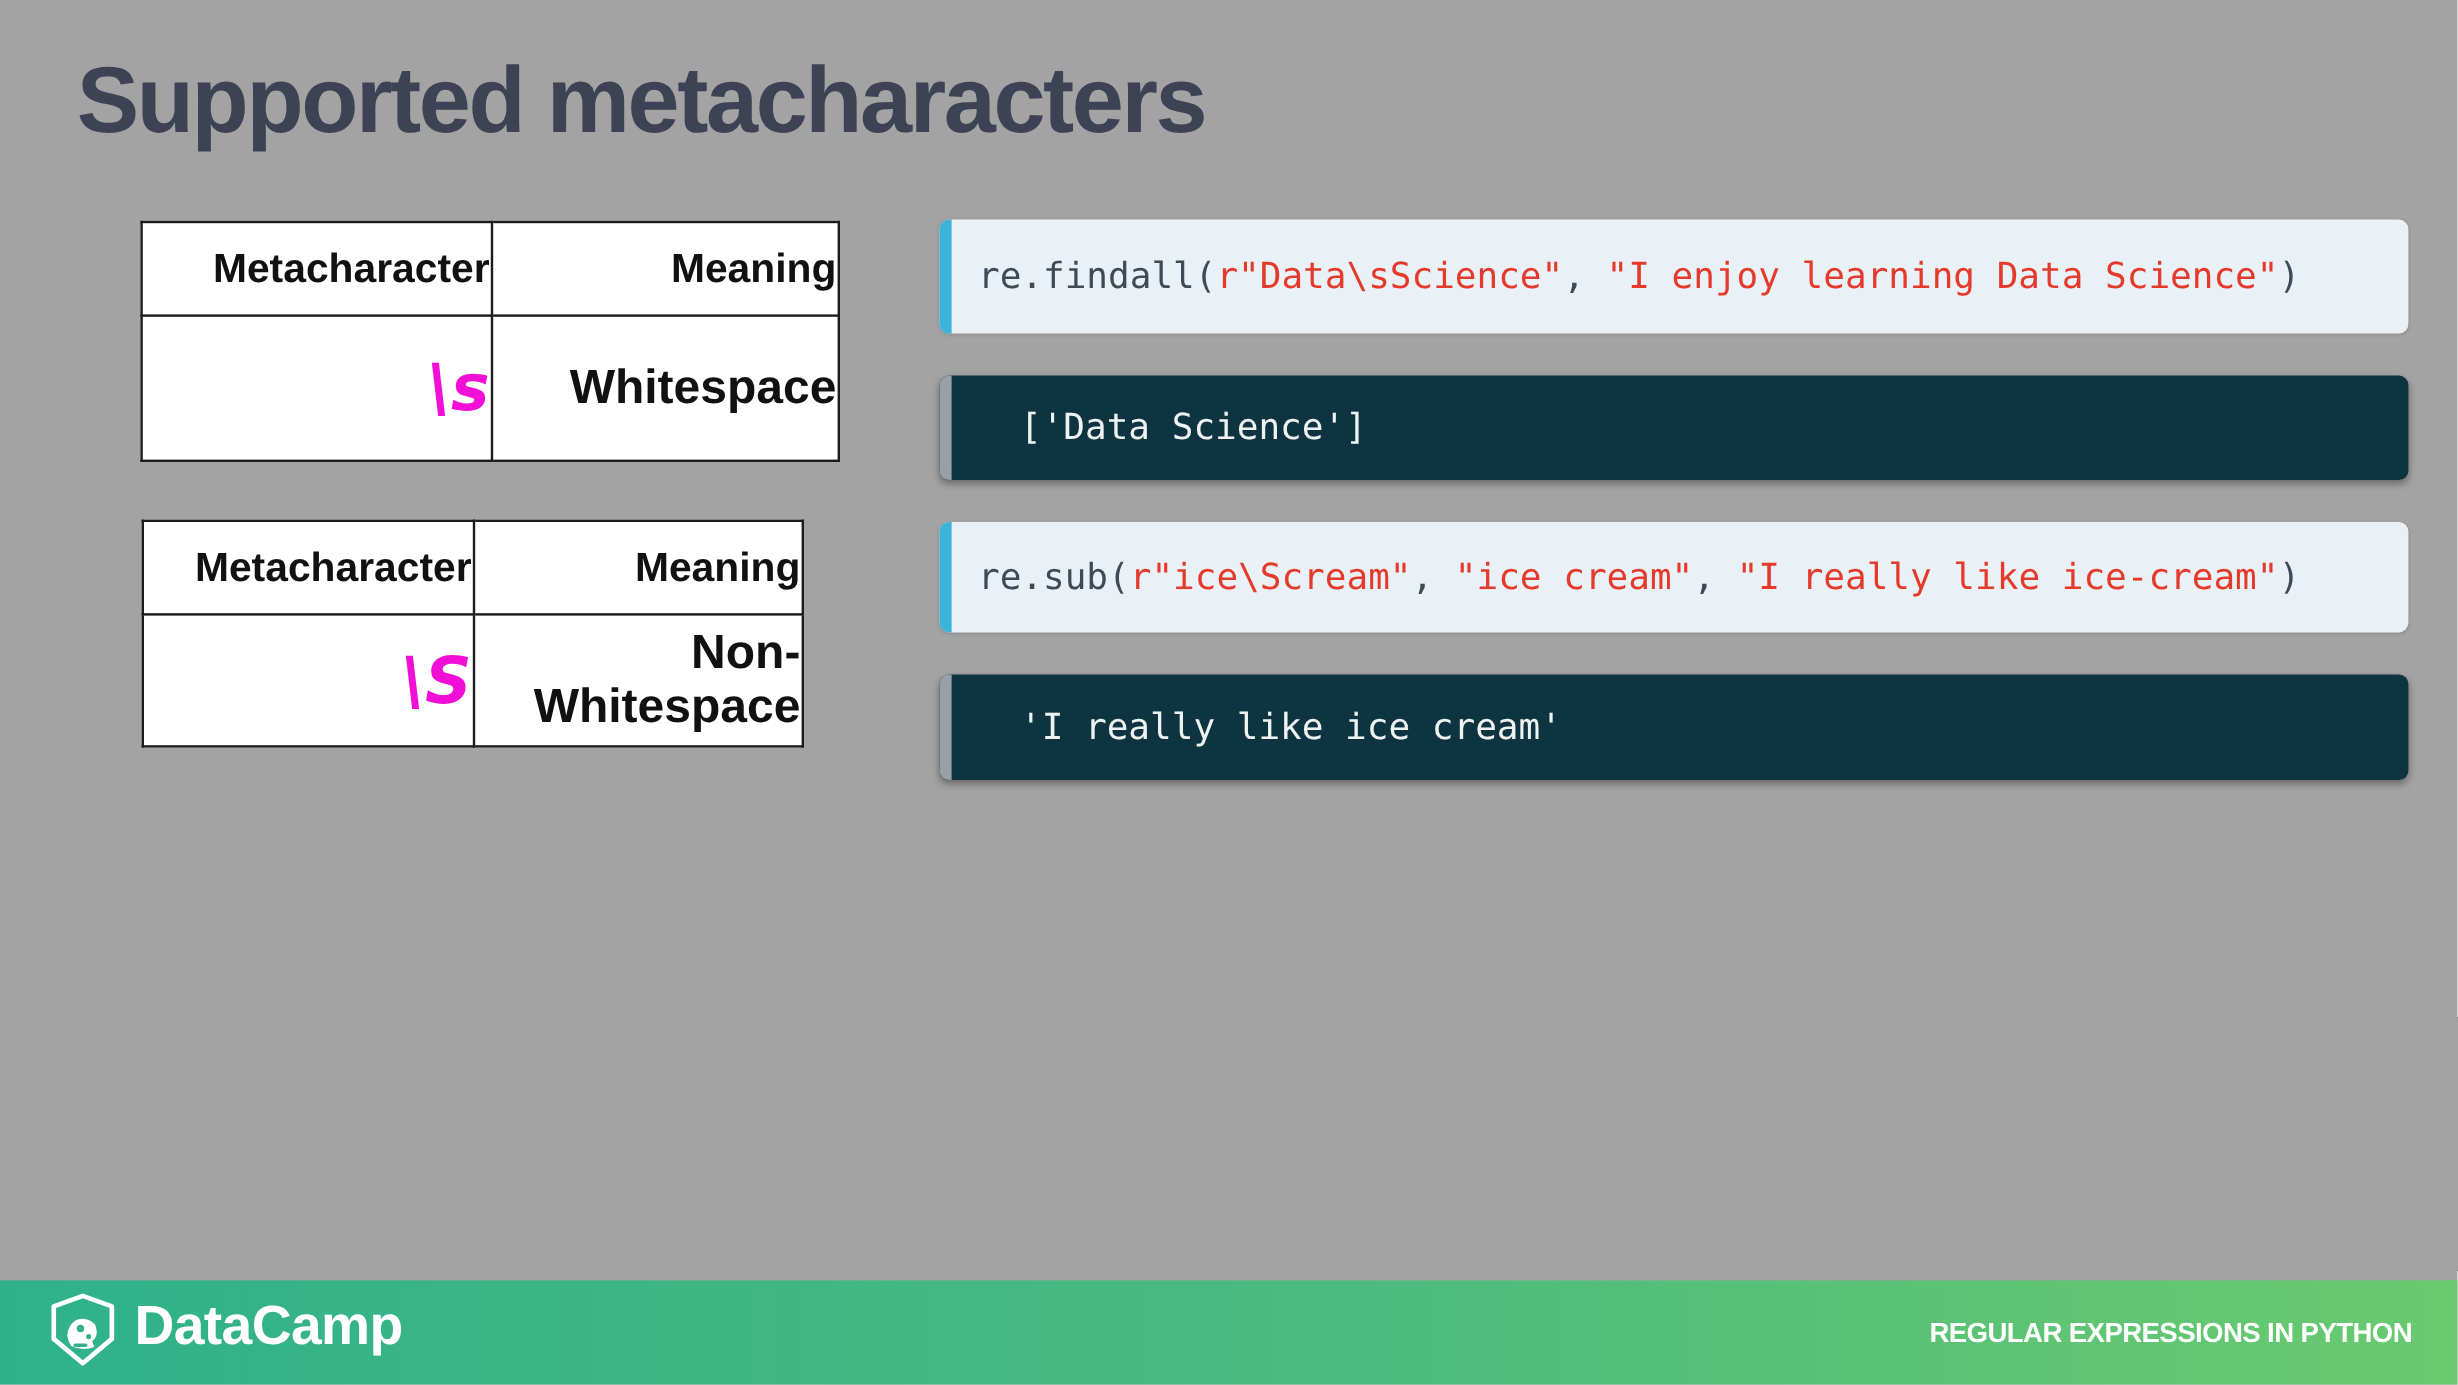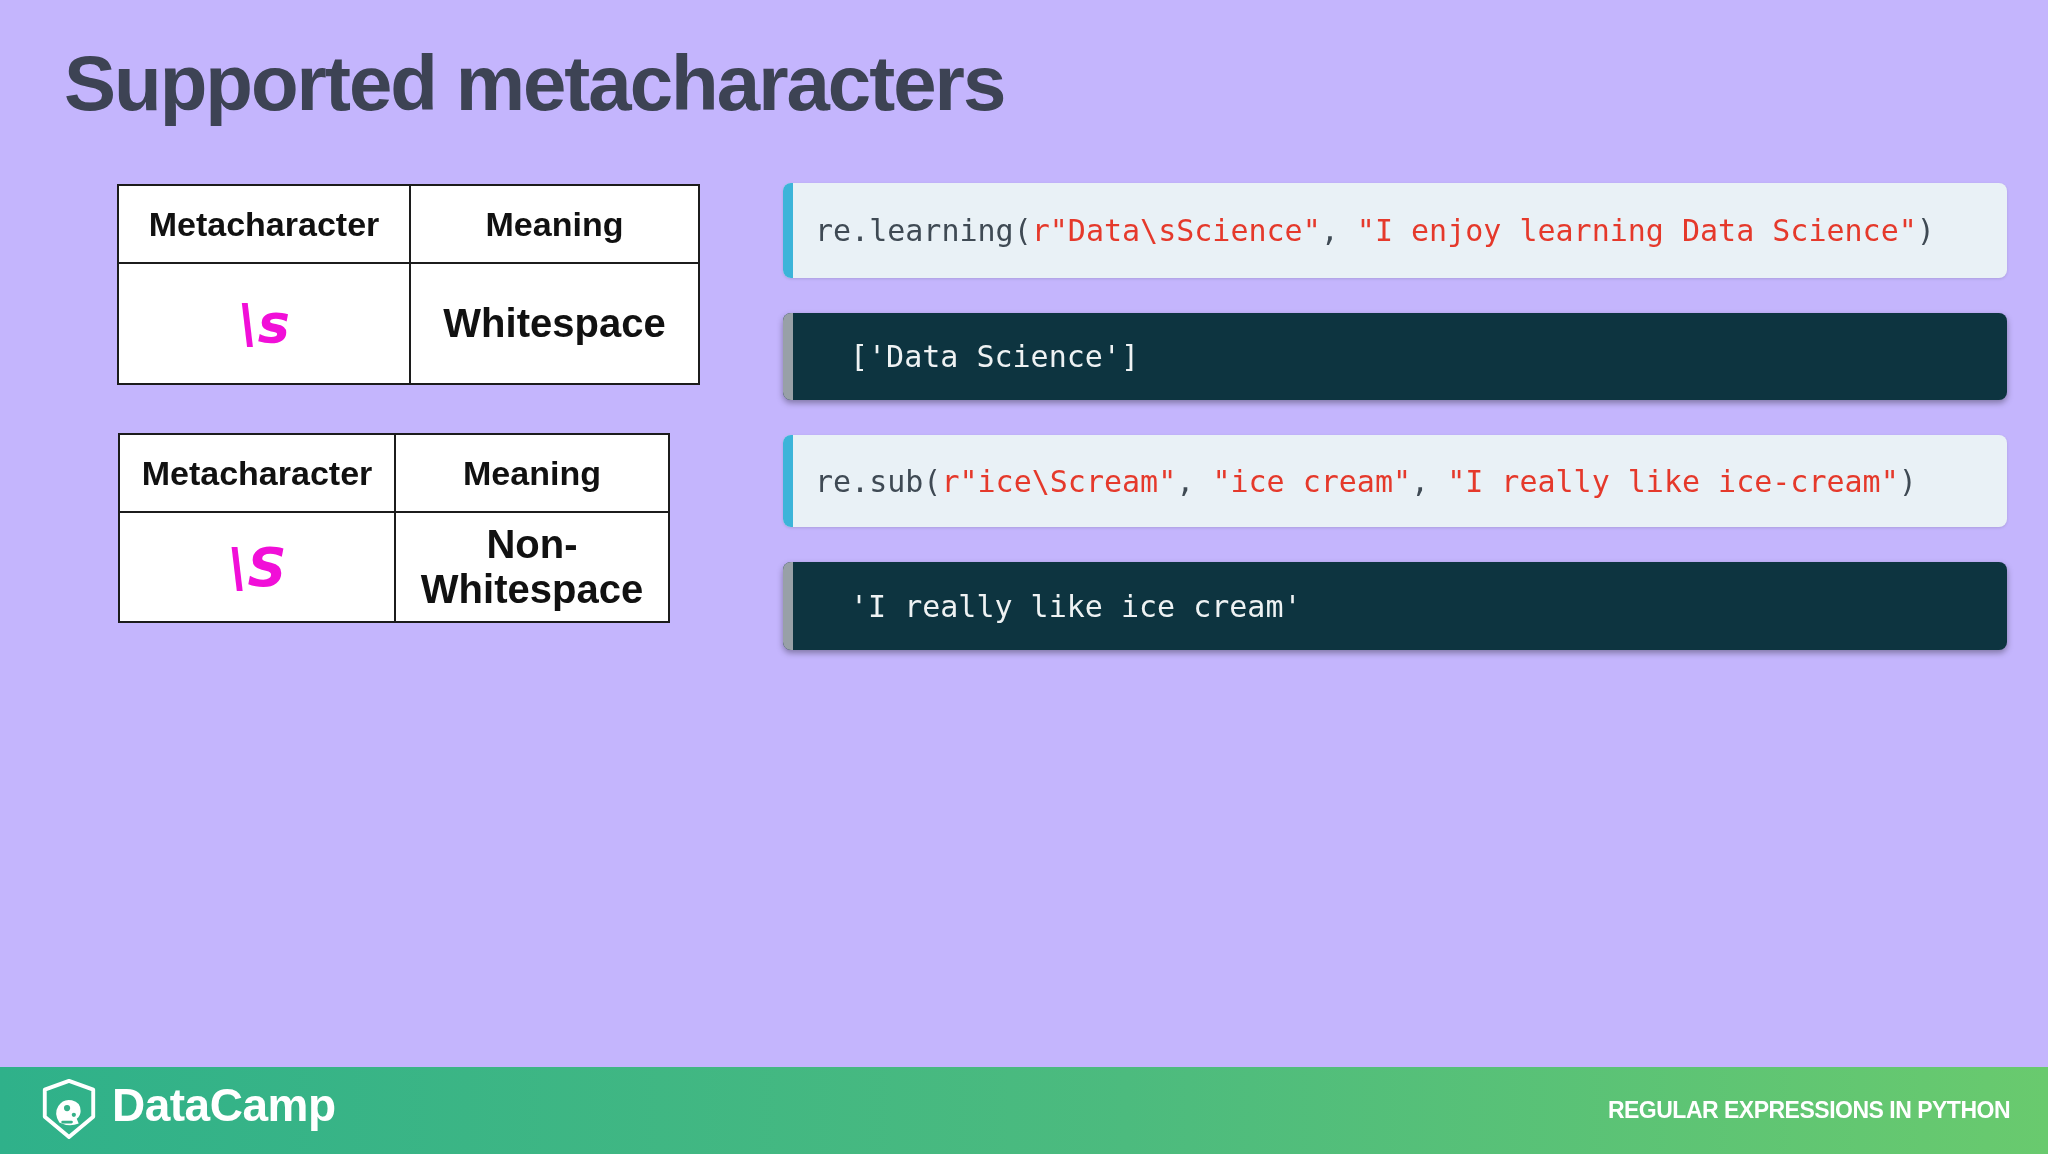--- a/index.html
+++ b/index.html
@@ -1,37 +1,37 @@
 <!DOCTYPE html>
 <html><head>
 <meta charset="utf-8">
 <style>
   html,body{margin:0;padding:0;background:#ffffff;}
   .slide{
     position:relative;
     width:2048px;height:1154px;
-    background:#c4b5fd;
+    background:#a3a3a3;
     overflow:hidden;
     font-family:"Liberation Sans", sans-serif;
   }
   
   .title{
     position:absolute;left:64px;top:38px;
     font-size:78px;font-weight:800;letter-spacing:-2px;
     color:#3d4354;margin:0;
   }
   
   .meta-table{
     position:absolute;border-collapse:collapse;
     background:#ffffff;
   }
   .meta-table.t1{left:117px;top:184px;width:583px;height:201px;}
   .meta-table.t2{left:118px;top:433px;width:552px;height:190px;}
   .meta-table th,.meta-table td{
-    border:2px solid #1c1c1c;text-align:center;vertical-align:middle;
+    border:2px solid #1c1c1c;text-align:right;vertical-align:middle;
     color:#111111;
   }
   .meta-table th{font-size:34px;font-weight:800;height:74px;}
   .meta-table td.meaning{font-size:40px;font-weight:700;}
   .meta-table td.metachar{
     font-size:54px;font-weight:800;font-style:italic;
     color:#f10fd8;font-family:"DejaVu Sans", sans-serif;
   }
   .t1 .col-meta{width:288px;}
   .t2 .col-meta{width:272px;}
@@ -113,21 +113,21 @@
     <tbody>
       <tr>
         <td class="metachar">\S</td>
         <td class="meaning">Non-Whitespace</td>
       </tr>
     </tbody>
   </table>
 
   <div class="code-block input cb1">
     <div class="accent"></div>
-    <code><span class="seg-plain">re.learning(</span><span class="seg-string">r"Data\sScience"</span><span class="seg-plain">, </span><span class="seg-string">"I enjoy learning Data Science"</span><span class="seg-plain">)</span></code>
+    <code><span class="seg-plain">re.findall(</span><span class="seg-string">r"Data\sScience"</span><span class="seg-plain">, </span><span class="seg-string">"I enjoy learning Data Science"</span><span class="seg-plain">)</span></code>
   </div>
 
   <div class="code-block output cb2">
     <div class="accent"></div>
     <code>['Data Science']</code>
   </div>
 
   <div class="code-block input cb3">
     <div class="accent"></div>
     <code><span class="seg-plain">re.sub(</span><span class="seg-string">r"ice\Scream"</span><span class="seg-plain">, </span><span class="seg-string">"ice cream"</span><span class="seg-plain">, </span><span class="seg-string">"I really like ice-cream"</span><span class="seg-plain">)</span></code>

